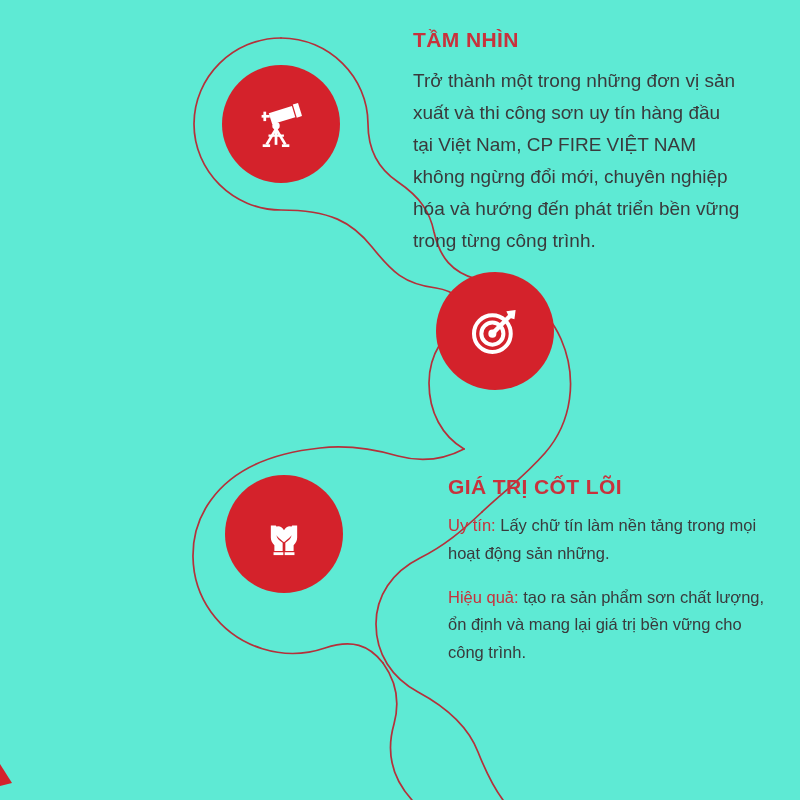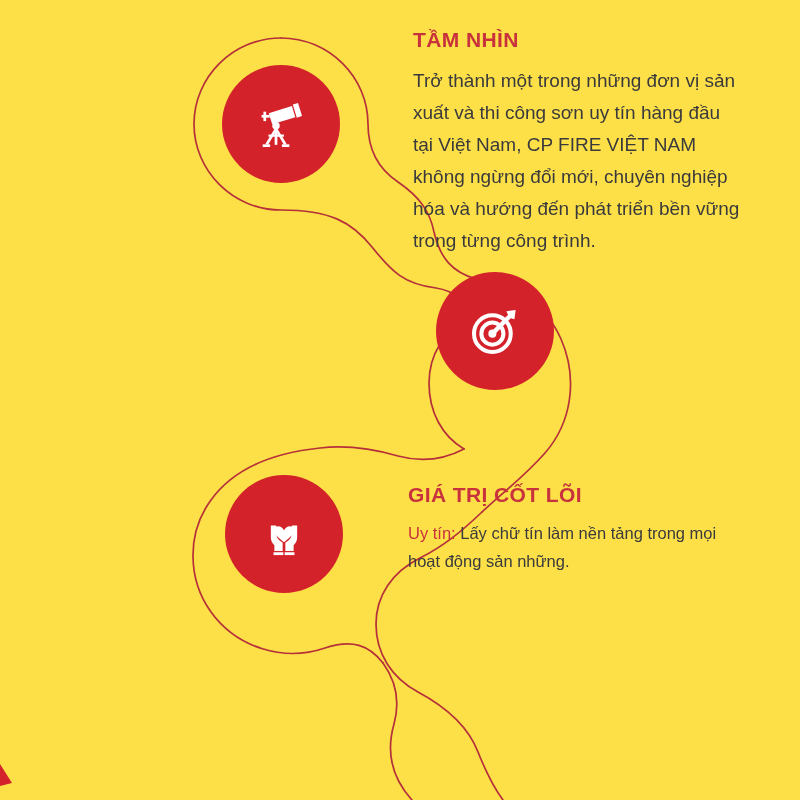--- a/index.html
+++ b/index.html
@@ -8,21 +8,21 @@
     padding: 0;
     background: #ffffff;
   }
   body {
     font-family: "Liberation Sans", "DejaVu Sans", sans-serif;
   }
   #page {
     position: relative;
     width: 800px;
     height: 800px;
-    background: #fde047;
+    background: #5eead4;
     overflow: hidden;
   }
 
   
   #connector-layer {
     position: absolute;
     left: 0;
     top: 0;
     width: 800px;
     height: 800px;
@@ -70,21 +70,21 @@
     font-weight: 400;
   }
   .value-item:last-child { margin-bottom: 0; }
   .value-label {
     color: #C8323C;
     font-weight: normal;
   }
 
   #block-vision  { left: 413px; top: 27px;  width: 330px; }
   #block-mission { left: 14px;  top: 283px; width: 348px; }
-  #block-values  { left: 408px; top: 474px; width: 320px; margin-top: 8px; }
+  #block-values  { left: 448px; top: 474px; width: 320px; }
 
   
   #corner-mark {
     position: absolute;
     left: 0;
     top: 764px;
     width: 13px;
     height: 22px;
   }
 </style>
@@ -219,19 +219,20 @@
     <p class="block-body">Trở thành một trong những đơn vị sản xuất và thi công sơn uy tín hàng đầu tại Việt Nam, CP FIRE VIỆT NAM không ngừng đổi mới, chuyên nghiệp hóa và hướng đến phát triển bền vững trong từng công trình.</p>
   </div>
 
 
   <div id="block-values" class="text-block">
     <h2 class="block-heading">GIÁ TRỊ CỐT LÕI</h2>
 
     <p class="value-item"><span class="value-label">Uy tín:</span><span> Lấy chữ tín làm nền tảng trong mọi hoạt động sản những.</span></p>
 
 
+    <p class="value-item"><span class="value-label">Hiệu quả:</span><span> tạo ra sản phẩm sơn chất lượng, ổn định và mang lại giá trị bền vững cho công trình.</span></p>
   </div>
 
   <svg id="corner-mark" viewBox="0 0 13 22" xmlns="http://www.w3.org/2000/svg">
     <path d="M0 0 L12 19 L0 22 Z" fill="#D4222B"></path>
   </svg>
 
 </div>
 
 </body></html>

